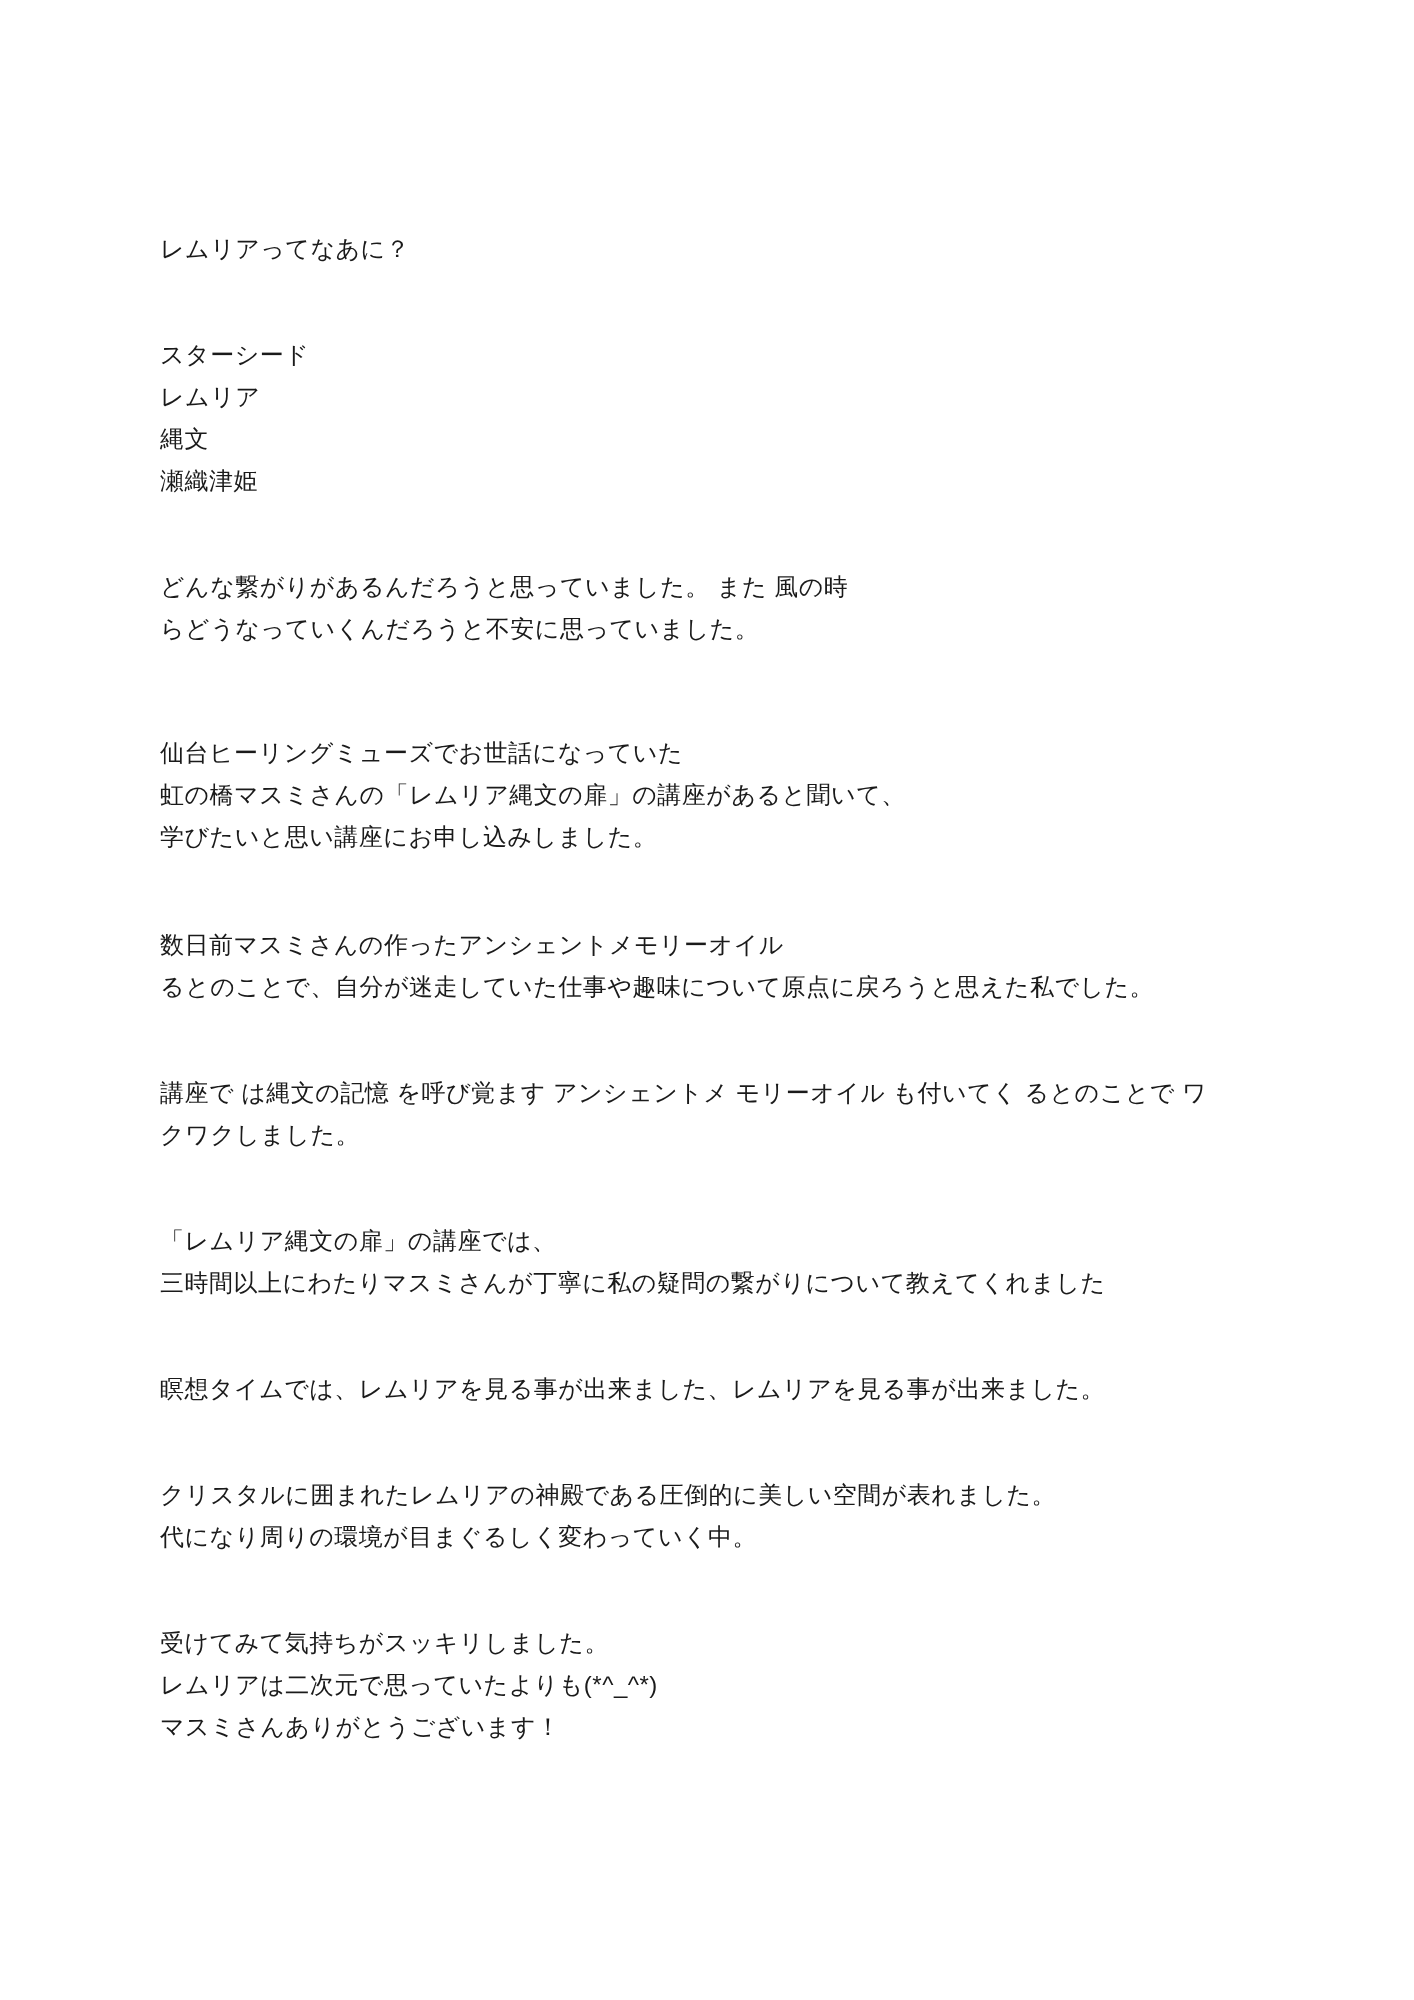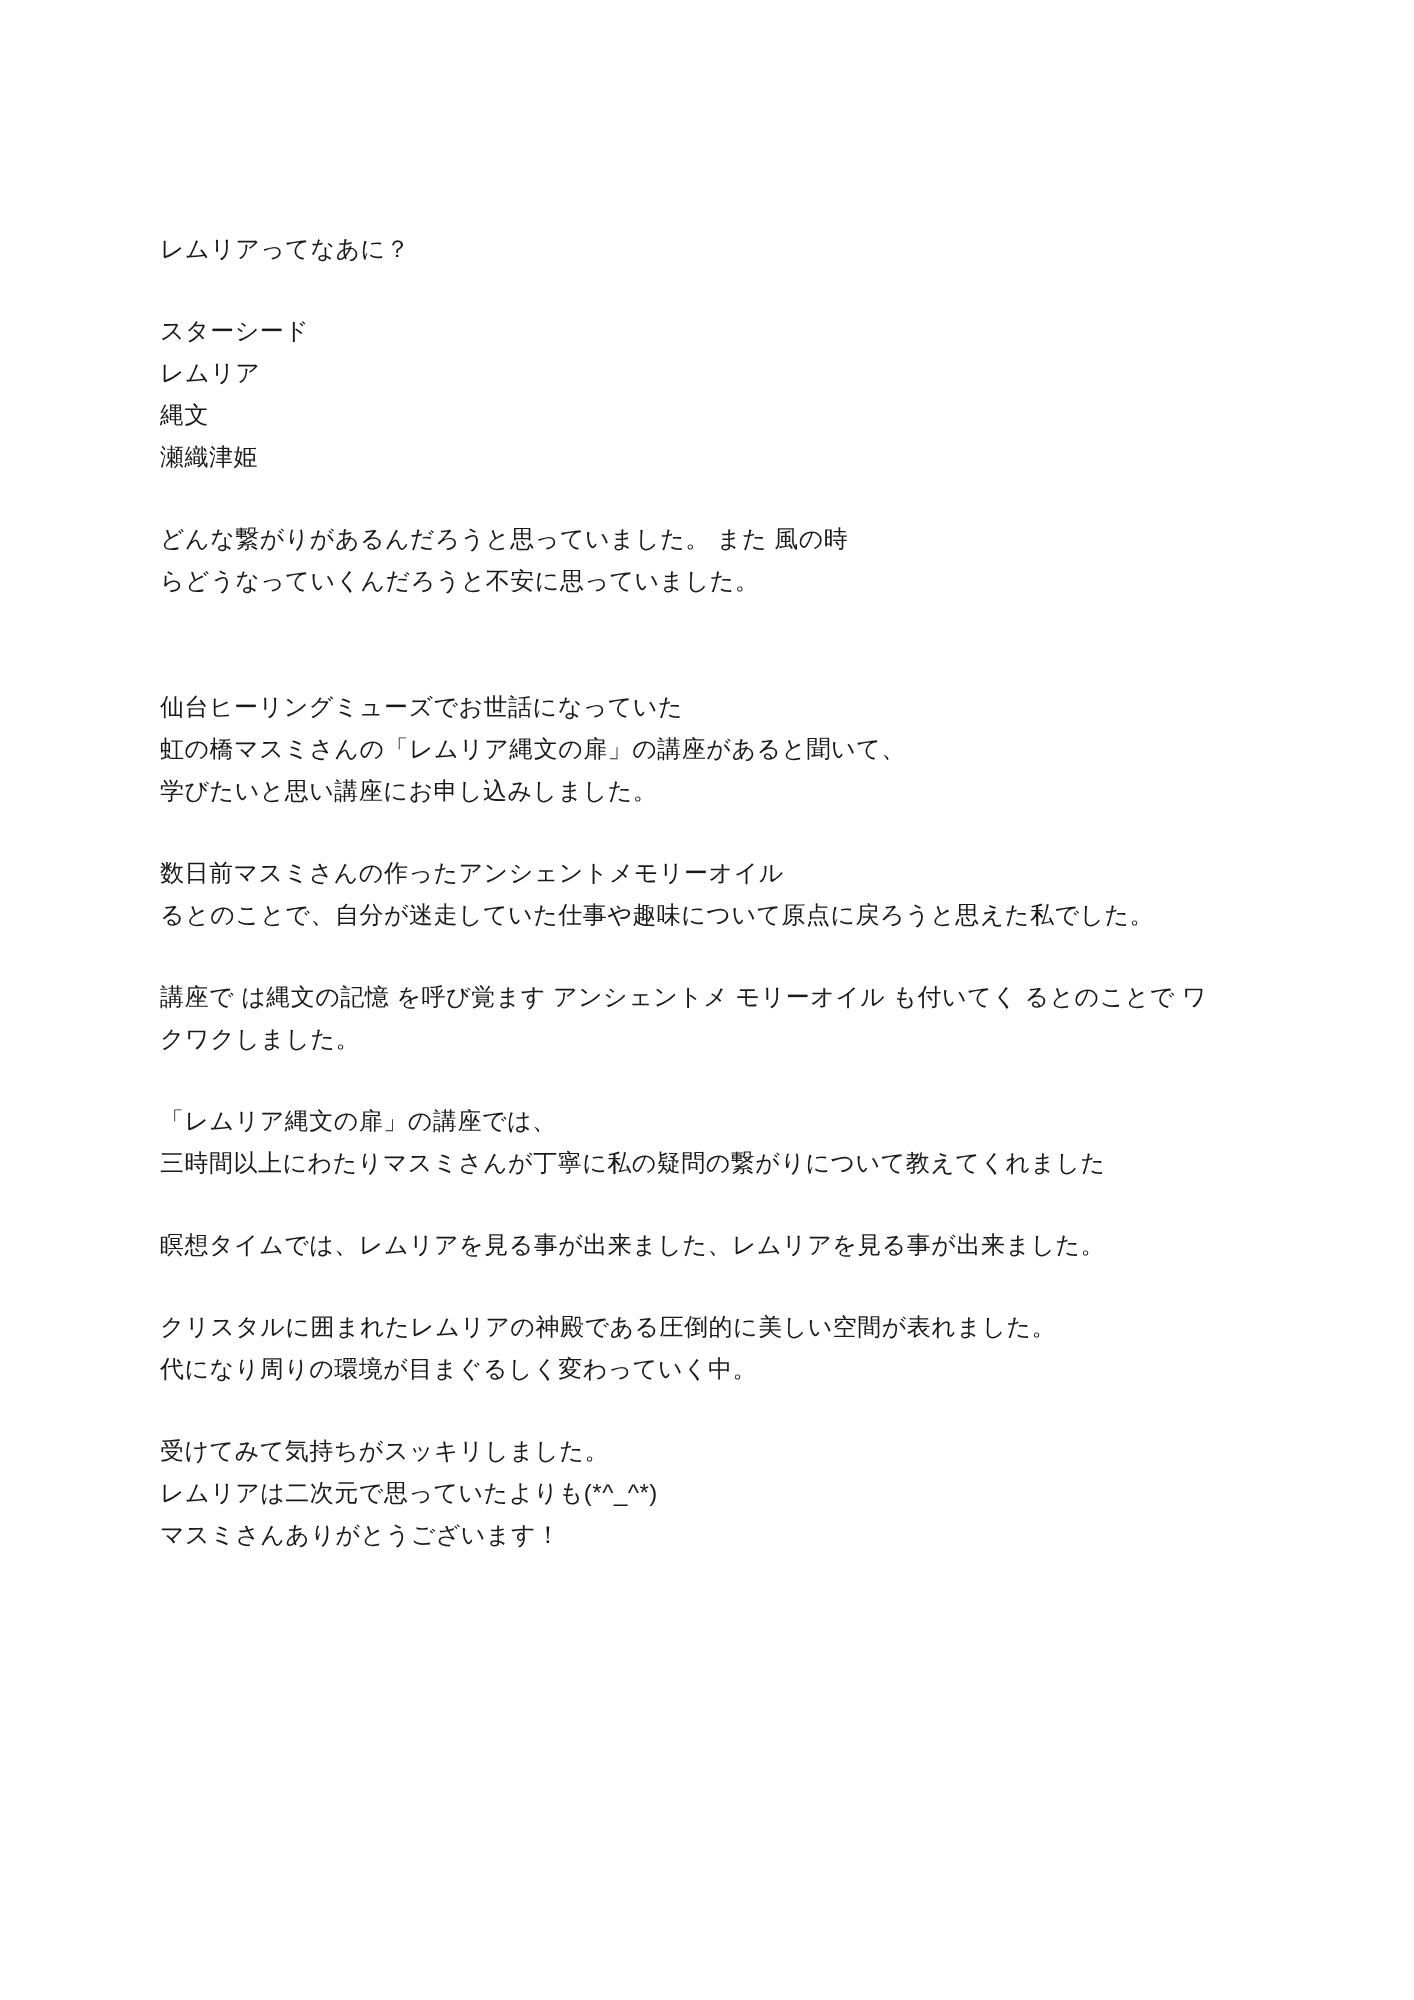--- a/index.html
+++ b/index.html
@@ -16,22 +16,22 @@
   .page {
     box-sizing: border-box;
     width: 1414px;
     height: 2000px;
     padding: 228px 120px 5px 160px;
     background: #ffffff;
   }
   .paragraph {
     margin: 0;
   }
-  .paragraph.gap-1 { margin-top: 40px; }
-  .paragraph.gap-2 { margin-top: 84px; }
+  .paragraph.gap-1 { margin-top: 64px; }
+  .paragraph.gap-2 { margin-top: 84px; font-family: Liberation Mono, monospace; }
   .line {
     font-size: 24px;
     line-height: 42px;
     color: #1a1a1a;
     letter-spacing: 0.5px;
     white-space: pre-wrap;
   }
 </style>
 </head>
 <body>

